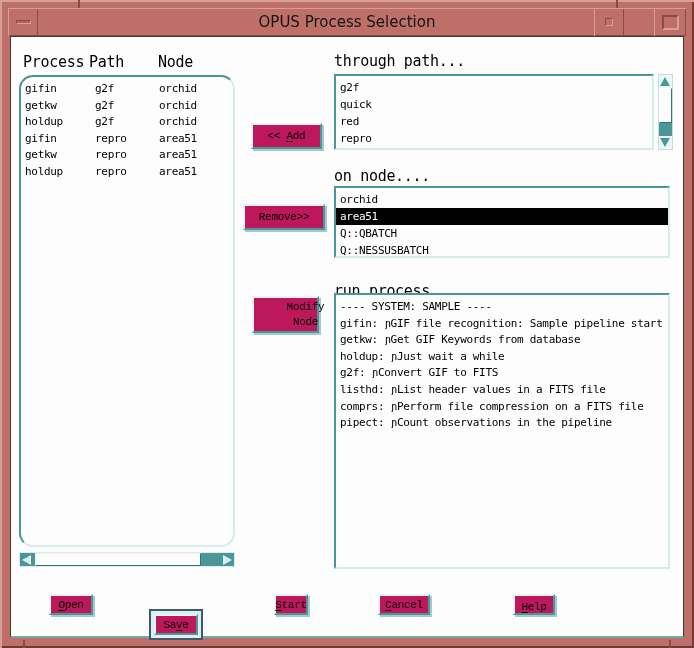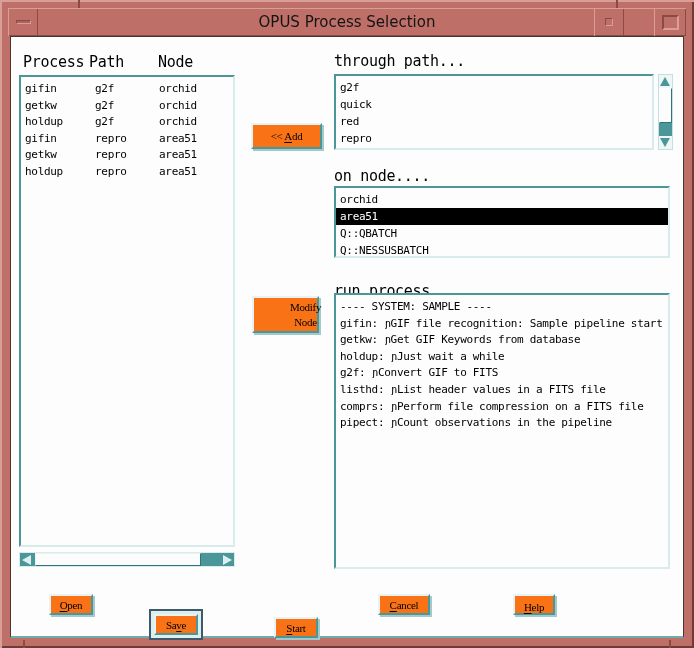--- a/index.html
+++ b/index.html
@@ -59,26 +59,26 @@
     overflow:hidden;
   }
   .lrow { line-height:16.6px; font-size:11px; letter-spacing:-0.3px; white-space:pre; padding-left:4px; }
   .lrow17 { line-height:17px; }
   .cols { display:flex; }
   .cols .c1 { width:70px; }
   .cols .c2 { width:64px; }
   .selected { background:#000; color:#fff; }
   
   .mbtn {
-    position:absolute; background:#f97316;
+    position:absolute; background:#be185d;
     border:2px solid; border-color:#e8f4f4 #4a9698 #4a9698 #e8f4f4;
     box-shadow: 2px 2px 0 #a3c9ca;
     font-size:11px; letter-spacing:-0.3px;
     display:flex; align-items:center; justify-content:center;
-    font-family:Liberation Serif, serif; color:#000;
+    font-family:Liberation Mono, monospace; color:#000;
     padding:0; cursor:default;
   }
   .btn-label { white-space:pre; text-align:center; }
   .mn { text-decoration:underline; text-underline-offset:2px; }
   .two-line { line-height:15px;margin-left:40px; }
   
   .default-ring {
     position:absolute;
     border:2px solid #3e5a68; background:#dcefef; padding:3px;
     display:flex; align-items:center; justify-content:center;margin-top:20px;
@@ -136,21 +136,21 @@
     <div class="icon-sq-big"></div>
   </div>
 </div>
 
 <div class="client">
 
   <span class="label" style="left:12px; top:16px;">Process</span>
   <span class="label" style="left:78px; top:16px;">Path</span>
   <span class="label" style="left:147px; top:16px;">Node</span>
 
-  <div class="listbox" style="left:8px; top:38px; width:216px; height:472px; padding-top:4px;">
+  <div class="listbox" style="left:8px; top:38px; width:216px; height:472px; padding-top:4px;border-radius:14px;">
     <div class="lrow cols">
       <span class="c1">gifin</span>
       <span class="c2">g2f</span>
       <span>orchid</span>
     </div>
     <div class="lrow cols">
       <span class="c1">getkw</span>
       <span class="c2">g2f</span>
       <span>orchid</span>
     </div>
@@ -182,20 +182,23 @@
     </div>
     <div class="hs-thumb"></div>
     <div class="hs-trough"></div>
     <div class="hs-arrow">
       <div class="tri-right"></div>
     </div>
   </div>
 
   <button class="mbtn" style="left:240px; top:86px; width:71px; height:26px;">
     <span class="btn-label"><span>&lt;&lt; </span><span class="mn">A</span><span>dd</span></span>
+  </button>
+  <button class="mbtn" style="left:232px; top:167px; width:82px; height:26px;">
+    <span class="btn-label">Remove&gt;&gt;</span>
   </button>
   <button class="mbtn" style="left:241px; top:259px; width:67px; height:37px;">
     <span class="btn-label two-line"><span>Modify</span><br><span>Node</span></span>
   </button>
 
   <span class="label" style="left:323px; top:15px;">through path...</span>
   <div class="listbox" style="left:323px; top:37px; width:320px; height:76px; padding-top:3px;">
     <div class="lrow lrow17">g2f</div>
     <div class="lrow lrow17">quick</div>
     <div class="lrow lrow17">red</div>
@@ -236,21 +239,21 @@
   <button class="mbtn" style="left:38px; top:557px; width:44px; height:21px;">
     <span class="btn-label"><span class="mn">O</span><span>pen</span></span>
   </button>
 
   <div class="default-ring" style="left:138px; top:552px; width:54px; height:31px;">
     <button class="mbtn">
       <span class="btn-label"><span>Sa</span><span class="mn">v</span><span>e</span></span>
     </button>
   </div>
 
-  <button class="mbtn" style="left:263px; top:580px; width:44px; height:21px;">
+  <button class="mbtn" style="left:263px; top:557px; width:34px; height:21px;">
     <span class="btn-label"><span class="mn">S</span><span>tart</span></span>
   </button>
   <button class="mbtn" style="left:367px; top:557px; width:52px; height:21px;">
     <span class="btn-label"><span class="mn">C</span><span>ancel</span></span>
   </button>
   <button class="mbtn" style="left:502px; top:557px; width:42px; height:21px;align-items:flex-end;">
     <span class="btn-label"><span class="mn">H</span><span>elp</span></span>
   </button>
 
 </div>

